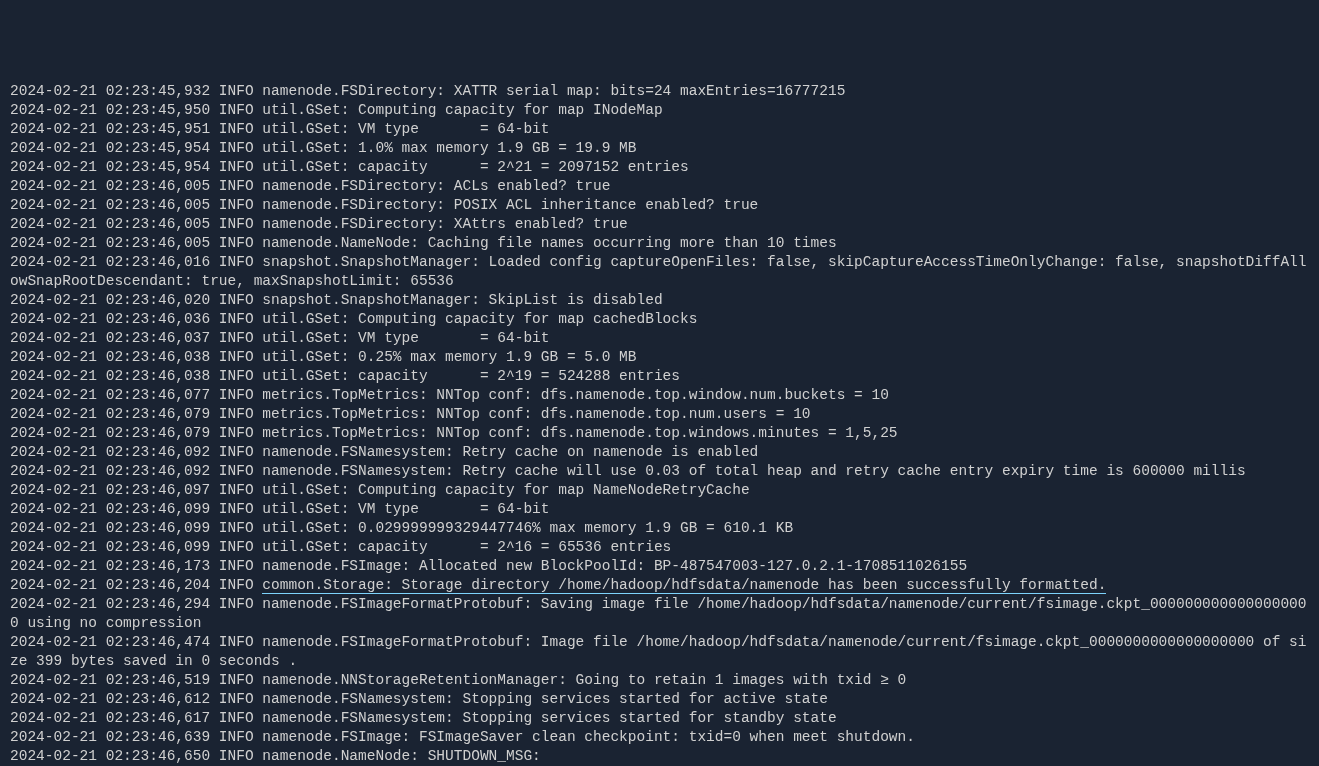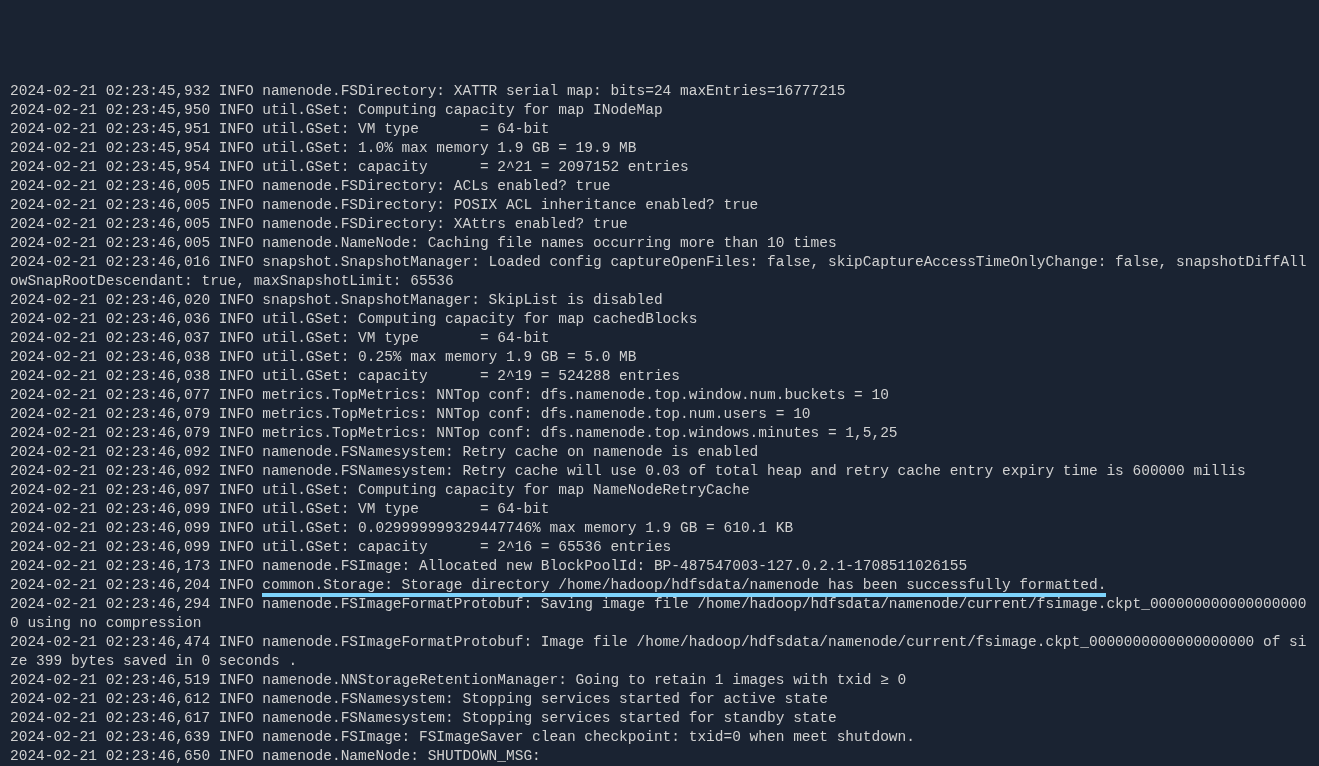--- a/index.html
+++ b/index.html
@@ -18,21 +18,21 @@
       overflow-x: hidden;
     }
     .terminal {
       width: 100%;
     }
     .log-line {
       white-space: pre-wrap;
       word-break: break-all;
     }
     .underline-green {
-      border-bottom: 4px solid #7dd3fc;
+      border-bottom: 1px solid #7dd3fc;
       margin-top: 6px;
     }
   </style>
 </head>
 <body>
 
 
 
 <div class="terminal" id="terminal-lines"><div class="log-line">2024-02-21 02:23:45,932 INFO namenode.FSDirectory: XATTR serial map: bits=24 maxEntries=16777215</div><div class="log-line">2024-02-21 02:23:45,950 INFO util.GSet: Computing capacity for map INodeMap</div><div class="log-line">2024-02-21 02:23:45,951 INFO util.GSet: VM type       = 64-bit</div><div class="log-line">2024-02-21 02:23:45,954 INFO util.GSet: 1.0% max memory 1.9 GB = 19.9 MB</div><div class="log-line">2024-02-21 02:23:45,954 INFO util.GSet: capacity      = 2^21 = 2097152 entries</div><div class="log-line">2024-02-21 02:23:46,005 INFO namenode.FSDirectory: ACLs enabled? true</div><div class="log-line">2024-02-21 02:23:46,005 INFO namenode.FSDirectory: POSIX ACL inheritance enabled? true</div><div class="log-line">2024-02-21 02:23:46,005 INFO namenode.FSDirectory: XAttrs enabled? true</div><div class="log-line">2024-02-21 02:23:46,005 INFO namenode.NameNode: Caching file names occurring more than 10 times</div><div class="log-line">2024-02-21 02:23:46,016 INFO snapshot.SnapshotManager: Loaded config captureOpenFiles: false, skipCaptureAccessTimeOnlyChange: false, snapshotDiffAllowSnapRootDescendant: true, maxSnapshotLimit: 65536</div><div class="log-line">2024-02-21 02:23:46,020 INFO snapshot.SnapshotManager: SkipList is disabled</div><div class="log-line">2024-02-21 02:23:46,036 INFO util.GSet: Computing capacity for map cachedBlocks</div><div class="log-line">2024-02-21 02:23:46,037 INFO util.GSet: VM type       = 64-bit</div><div class="log-line">2024-02-21 02:23:46,038 INFO util.GSet: 0.25% max memory 1.9 GB = 5.0 MB</div><div class="log-line">2024-02-21 02:23:46,038 INFO util.GSet: capacity      = 2^19 = 524288 entries</div><div class="log-line">2024-02-21 02:23:46,077 INFO metrics.TopMetrics: NNTop conf: dfs.namenode.top.window.num.buckets = 10</div><div class="log-line">2024-02-21 02:23:46,079 INFO metrics.TopMetrics: NNTop conf: dfs.namenode.top.num.users = 10</div><div class="log-line">2024-02-21 02:23:46,079 INFO metrics.TopMetrics: NNTop conf: dfs.namenode.top.windows.minutes = 1,5,25</div><div class="log-line">2024-02-21 02:23:46,092 INFO namenode.FSNamesystem: Retry cache on namenode is enabled</div><div class="log-line">2024-02-21 02:23:46,092 INFO namenode.FSNamesystem: Retry cache will use 0.03 of total heap and retry cache entry expiry time is 600000 millis</div><div class="log-line">2024-02-21 02:23:46,097 INFO util.GSet: Computing capacity for map NameNodeRetryCache</div><div class="log-line">2024-02-21 02:23:46,099 INFO util.GSet: VM type       = 64-bit</div><div class="log-line">2024-02-21 02:23:46,099 INFO util.GSet: 0.029999999329447746% max memory 1.9 GB = 610.1 KB</div><div class="log-line">2024-02-21 02:23:46,099 INFO util.GSet: capacity      = 2^16 = 65536 entries</div><div class="log-line">2024-02-21 02:23:46,173 INFO namenode.FSImage: Allocated new BlockPoolId: BP-487547003-127.0.2.1-1708511026155</div><div class="log-line"><span>2024-02-21 02:23:46,204 INFO </span><span class="underline-green">common.Storage: Storage directory /home/hadoop/hdfsdata/namenode has been successfully formatted.</span></div><div class="log-line">2024-02-21 02:23:46,294 INFO namenode.FSImageFormatProtobuf: Saving image file /home/hadoop/hdfsdata/namenode/current/fsimage.ckpt_0000000000000000000 using no compression</div><div class="log-line">2024-02-21 02:23:46,474 INFO namenode.FSImageFormatProtobuf: Image file /home/hadoop/hdfsdata/namenode/current/fsimage.ckpt_0000000000000000000 of size 399 bytes saved in 0 seconds .</div><div class="log-line">2024-02-21 02:23:46,519 INFO namenode.NNStorageRetentionManager: Going to retain 1 images with txid ≥ 0</div><div class="log-line">2024-02-21 02:23:46,612 INFO namenode.FSNamesystem: Stopping services started for active state</div><div class="log-line">2024-02-21 02:23:46,617 INFO namenode.FSNamesystem: Stopping services started for standby state</div><div class="log-line">2024-02-21 02:23:46,639 INFO namenode.FSImage: FSImageSaver clean checkpoint: txid=0 when meet shutdown.</div><div class="log-line">2024-02-21 02:23:46,650 INFO namenode.NameNode: SHUTDOWN_MSG:</div></div>
 

